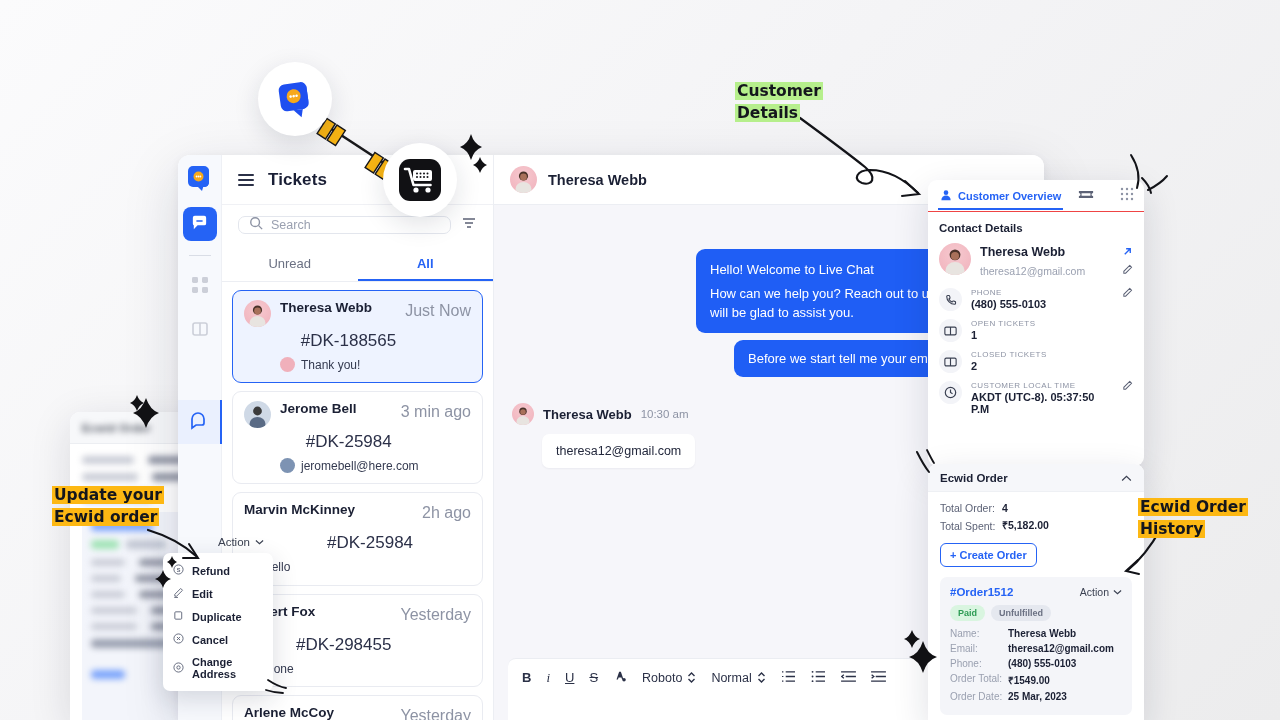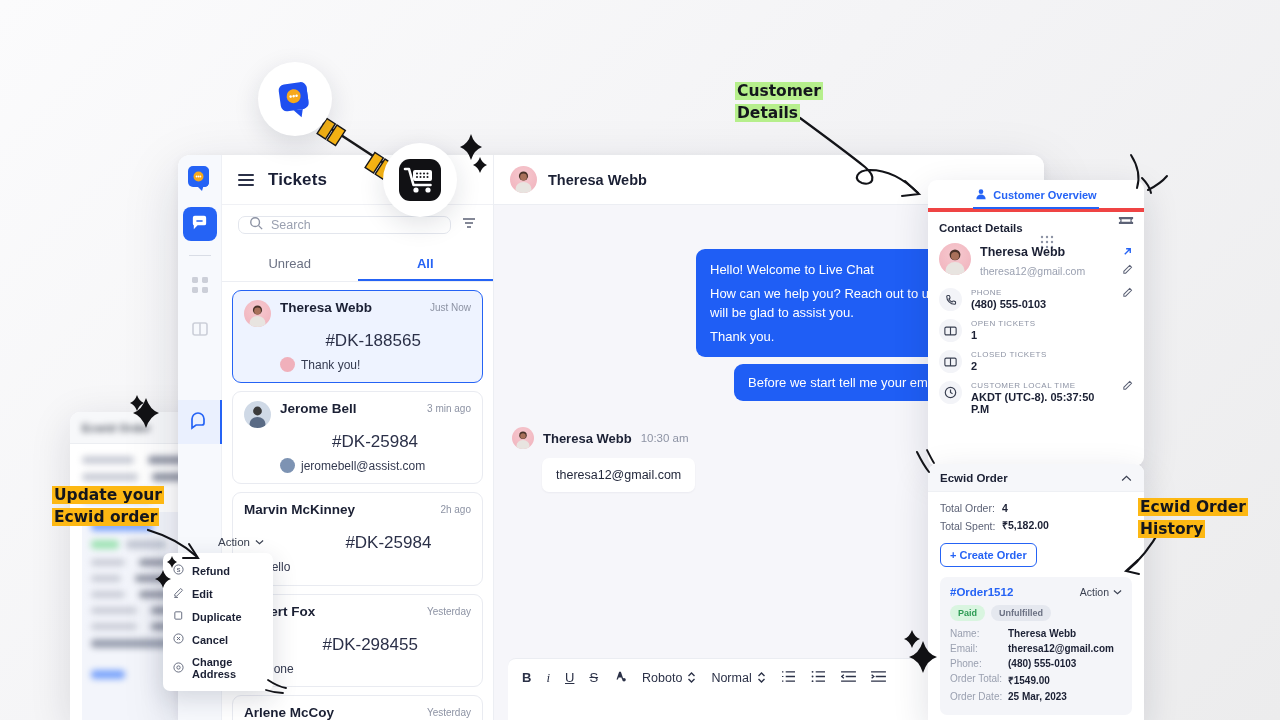--- a/index.html
+++ b/index.html
@@ -52,21 +52,21 @@
   .tab { flex:1; text-align:center; padding:9px 0 10px; font-size:13px; color:#6b7183; cursor:pointer;}
   .tab.active { color:#2563f5; font-weight:600; box-shadow:inset 0 -2px 0 #2563f5;}
   #ticket-list { flex:1; overflow:hidden; padding:8px 10px 0; }
   .tk { border:1px solid #e9ebf1; border-radius:9px; padding:9px 11px 10px; margin-bottom:8px; background:#fff;}
   .tk.sel { background:#eef3ff; border:1.5px solid #2563f5;}
   .tk-top { display:flex; align-items:flex-start; gap:9px;}
   .tk-av { width:27px; height:27px; border-radius:50%; flex:0 0 27px; position:relative; overflow:hidden; }
   .tk-main { flex:1; min-width:0;}
   .tk-name { font-size:13.5px; font-weight:700; color:#1b2034; line-height:16px;}
   .tk-id { font-size:17px; color:#2b3048; margin-top:15px;text-align:right;}
-  .tk-time { font-size:10px; color:#8d93a4; white-space:nowrap; padding-top:2px;}
+  .tk-time { font-size:16px; color:#8d93a4; white-space:nowrap; padding-top:2px;}
   .tk-last { display:flex; align-items:center; gap:6px; margin-top:6px; margin-left:36px; font-size:12px; color:#343a50;}
   .tk-last.nm { margin-left:0;}
   .mini { width:15px; height:15px; border-radius:50%; flex:0 0 15px; }
   
   #convo { flex:1; display:flex; flex-direction:column; background:#f6f6fa; min-width:0; }
   #convo-head { height:50px; background:#fff; border-bottom:1px solid #eceef3; display:flex; align-items:center; gap:11px; padding:0 16px; }
   #convo-head .nm { font-size:14.5px; font-weight:700; color:#1b2034;}
   #msgs { flex:1; padding:22px 18px 10px; position:relative; overflow:hidden;}
   .meta-r { text-align:right; font-size:11.5px; color:#8d93a4; margin-bottom:8px;}
   .meta-r b { color:#1b2034; font-size:12.5px; margin-left:7px;}
@@ -81,21 +81,21 @@
   #editor { background:#fff; border-top:1px solid #ebedf2; border-radius:8px 8px 0 0; margin:0 14px; padding:10px 14px 0; height:62px;}
   #etoolbar { display:flex; align-items:center; gap:15px; color:#2b3147; font-size:13px;}
   #etoolbar .sel { display:flex; align-items:center; gap:5px; font-size:12.5px;}
   #eplace { margin-top:12px; font-size:13px; color:#9aa0b0;}
   
   #cust-panel {
     position:absolute; left:928px; top:180px; width:216px; height:286px;
     background:#fff; border-radius:9px; box-shadow:0 12px 36px rgba(22,28,56,.14);
     overflow:hidden;
   }
-  #cust-tabs { display:flex; align-items:center; gap:4px; padding:0 10px; height:32px; border-bottom:4px solid #ef4444;flex-direction:column;}
+  #cust-tabs { display:flex; align-items:center; gap:4px; padding:0 10px; height:32px; border-bottom:1px solid #ef4444;}
   .ctab { display:flex; align-items:center; gap:6px; font-size:11px; color:#2563f5; font-weight:600; padding:8px 2px 7px; box-shadow:inset 0 -2px 0 #2563f5;}
   .cticon { margin-left:auto; }
   .cticon2 { margin-left:22px;}
   #cust-body { padding:10px 11px;}
   .cd-title { font-size:11.5px; font-weight:700; color:#1b2034; margin-bottom:9px;}
   .cd-person { display:flex; align-items:flex-start; gap:9px; margin-bottom:9px;}
   .cd-av { width:32px; height:32px; border-radius:50%; flex:0 0 32px;}
   .cd-nm { font-size:12.5px; font-weight:700; color:#1b2034;}
   .cd-em { font-size:10.5px; color:#9aa0b0; margin-top:2px;}
   .cd-row { display:flex; align-items:flex-start; gap:9px; margin-bottom:8px;}
@@ -301,21 +301,21 @@
               </svg>
           </div>
           <div class="tk-main">
             <div class="tk-name">Jerome Bell</div>
             <div class="tk-id">#DK-25984</div>
           </div>
           <div class="tk-time">3 min ago</div>
         </div>
         <div class="tk-last">
           <span class="mini" style="background:#7d93b3;display:inline-block;"></span>
-          <span>jeromebell@assist.com</span>
+          <span>jeromebell@here.com</span>
         </div>
       </div>
 
       <div class="tk">
         <div class="tk-top">
           <div class="tk-main">
             <div class="tk-name">Marvin McKinney</div>
             <div class="tk-id">#DK-25984</div>
           </div>
           <div class="tk-time">2h ago</div>
@@ -380,21 +380,20 @@
     </div>
 
     <div id="msgs">
       <div class="meta-r">
         <span>10:31 am</span><b>Drashti</b>
       </div>
       <div class="bub-out">
         <p>Hello! Welcome to Live Chat</p>
         <p><span>How can we help you? Reach out to us</span>
            <span>queries, we will be glad to assist you.</span></p>
-        <p>Thank you.</p>
       </div>
       <div class="bub-out" style="max-width:292px;padding:9px 14px;">Before we start tell me your email</div>
 
       <div class="meta-l">
         <span class="tk-av" style="background:radial-gradient(circle at 50% 35%,#f6c9cf,#f0b0bb);width:22px;height:22px;flex:0 0 22px;">
           <svg width="22" height="22" viewBox="0 0 27 27">
               <circle cx="13.5" cy="10" r="4.6" fill="#4a3229"></circle>
               <ellipse cx="13.5" cy="23" rx="8" ry="7" fill="#e8e4e0"></ellipse>
               <circle cx="13.5" cy="11" r="3.4" fill="#a8705a"></circle>
             </svg>

